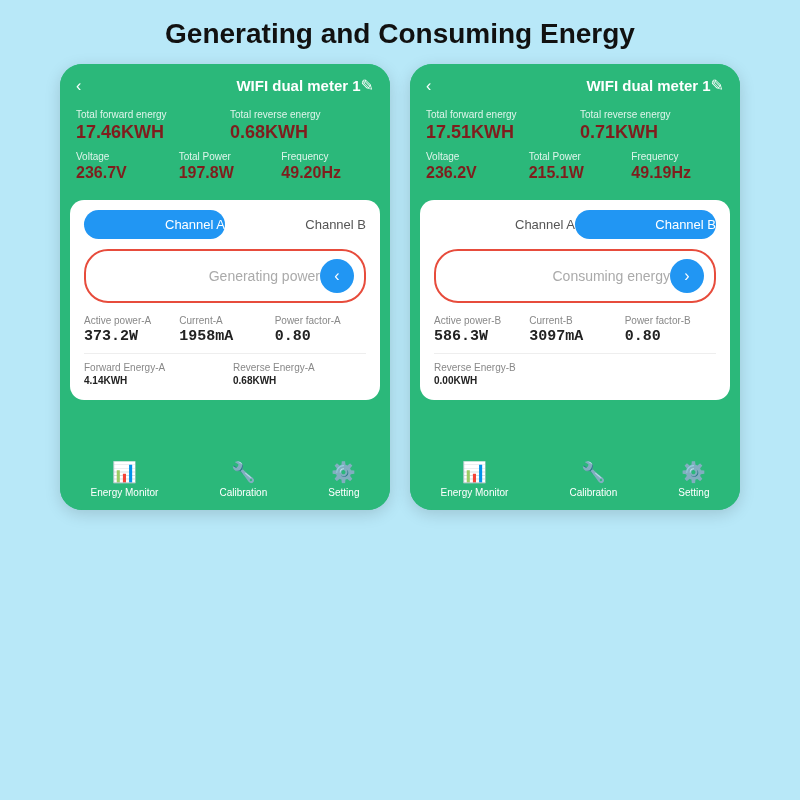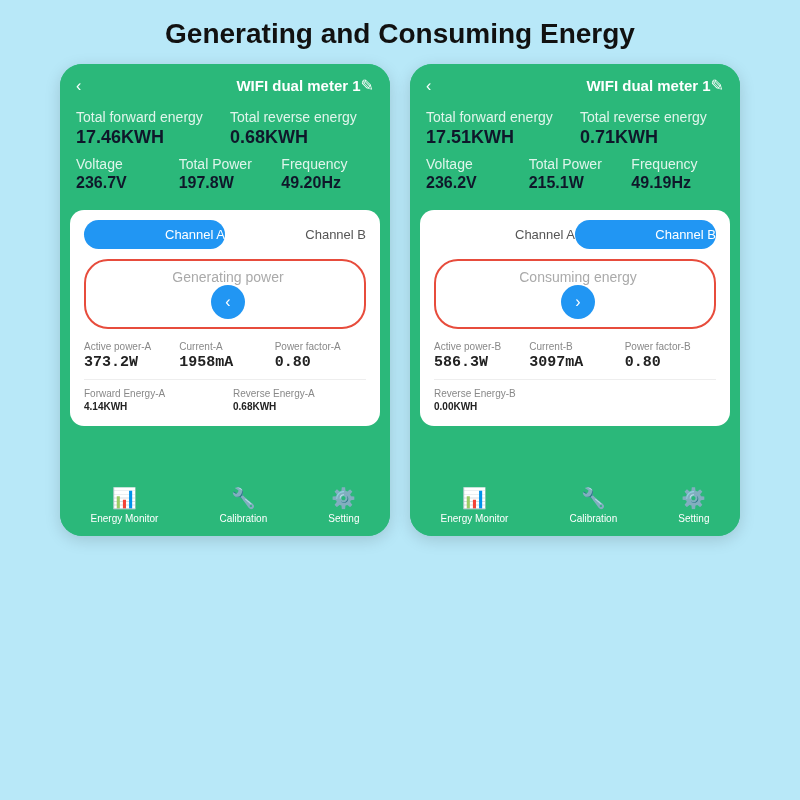--- a/index.html
+++ b/index.html
@@ -67,26 +67,26 @@
       gap: 10px;
       margin-bottom: 8px;
     }
 
     .stat-block {
       flex: 1;
     }
 
     .stat-label {
       color: rgba(255,255,255,0.85);
-      font-size: 14px;
+      font-size: 10px;
       margin-bottom: 2px;
     }
 
     .stat-value {
-      color: #0f172a;
+      color: #7f1d1d;
       font-size: 18px;
       font-weight: 600;
     }
 
     .stat-value.small {
       font-size: 16px;
     }
 
     .channel-card {
       background: white;
@@ -119,24 +119,23 @@
     .channel-tab.inactive {
       background-color: transparent;
       color: #555;
     }
 
     .power-toggle-row {
       border: 2px solid #e74c3c;
       border-radius: 24px;
       display: flex;
       align-items: center;
-      justify-content: flex-start;
+      justify-content: flex-end;
       padding: 8px 10px 8px 16px;
       margin-bottom: 12px;
-      flex-direction: column;
     }
 
     .power-label {
       color: #aaa;
       font-size: 14px;
     }
 
     .toggle-btn {
       width: 34px;
       height: 34px;

